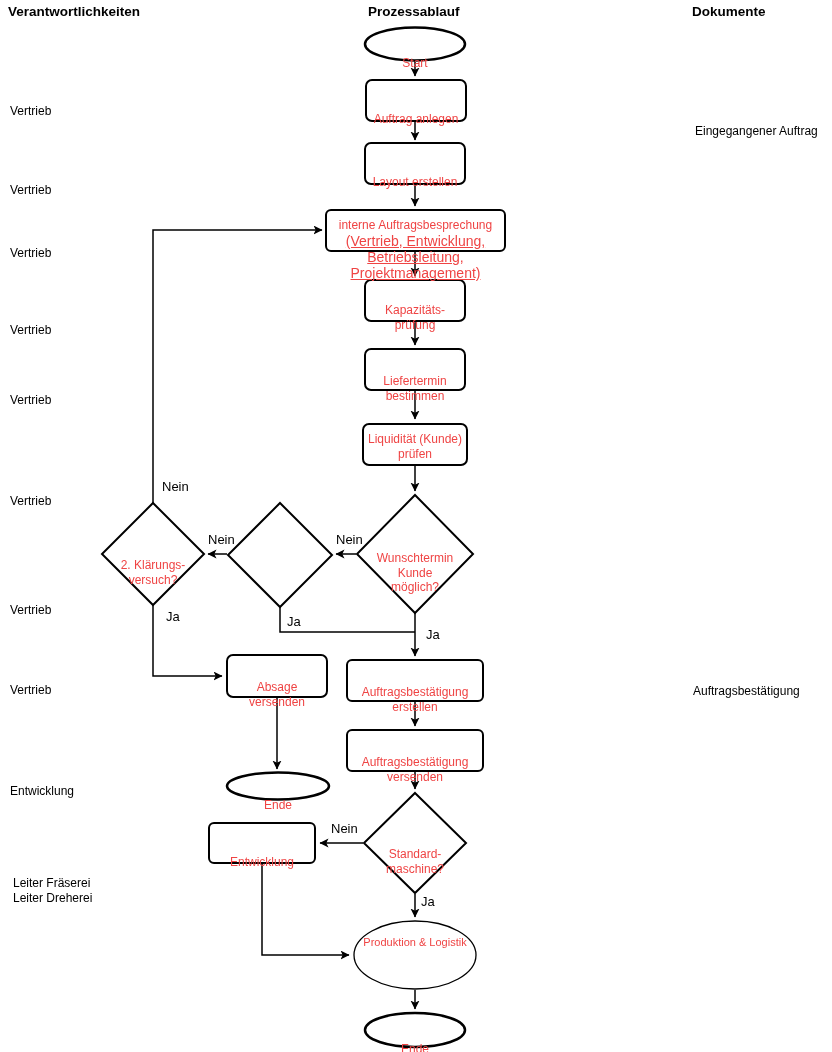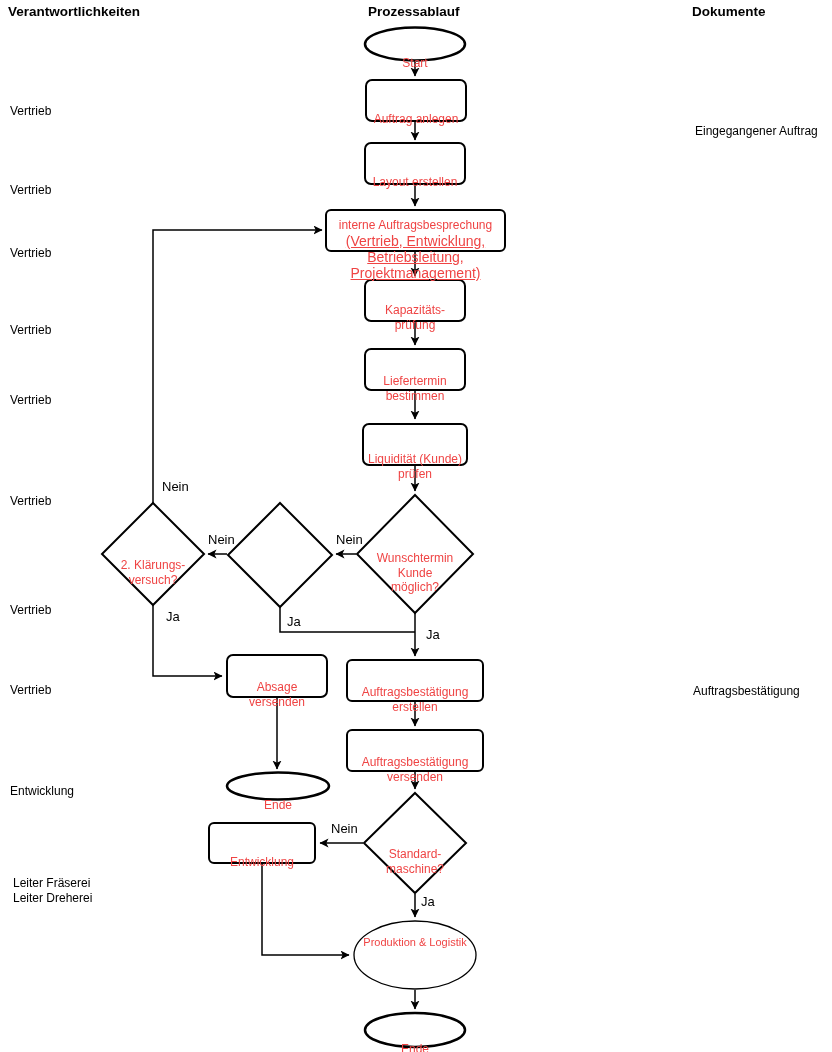--- a/index.html
+++ b/index.html
@@ -136,21 +136,21 @@
   <div class="lbl stack" style="left:326px; top:210px; width:179px; height:41px;">
     <span class="node-main">interne Auftragsbesprechung</span>
     <span class="node-sub" style="white-space:pre-line;">(Vertrieb, Entwicklung, Betriebsleitung,
 Projektmanagement)</span>
   </div>
 
   <div class="lbl" style="left:365px; top:280px; width:100px; height:38px;">Kapazitäts-
 prüfung</div>
   <div class="lbl" style="left:365px; top:349px; width:100px; height:41px;">Liefertermin
 bestimmen</div>
-  <div class="lbl" style="left:363px; top:432px; width:104px; height:32px;">Liquidität (Kunde)
+  <div class="lbl" style="left:363px; top:412px; width:104px; height:32px;">Liquidität (Kunde)
 prüfen</div>
   <div class="lbl" style="left:357px; top:495px; width:116px; height:118px;">Wunschtermin
 Kunde
 möglich?</div>
   <div class="lbl" style="left:102px; top:503px; width:102px; height:102px;">2. Klärungs-
 versuch?</div>
   <div class="lbl" style="left:227px; top:655px; width:100px; height:42px;">Absage
 versenden</div>
   <div class="lbl" style="left:347px; top:660px; width:136px; height:41px;">Auftragsbestätigung
 erstellen</div>

